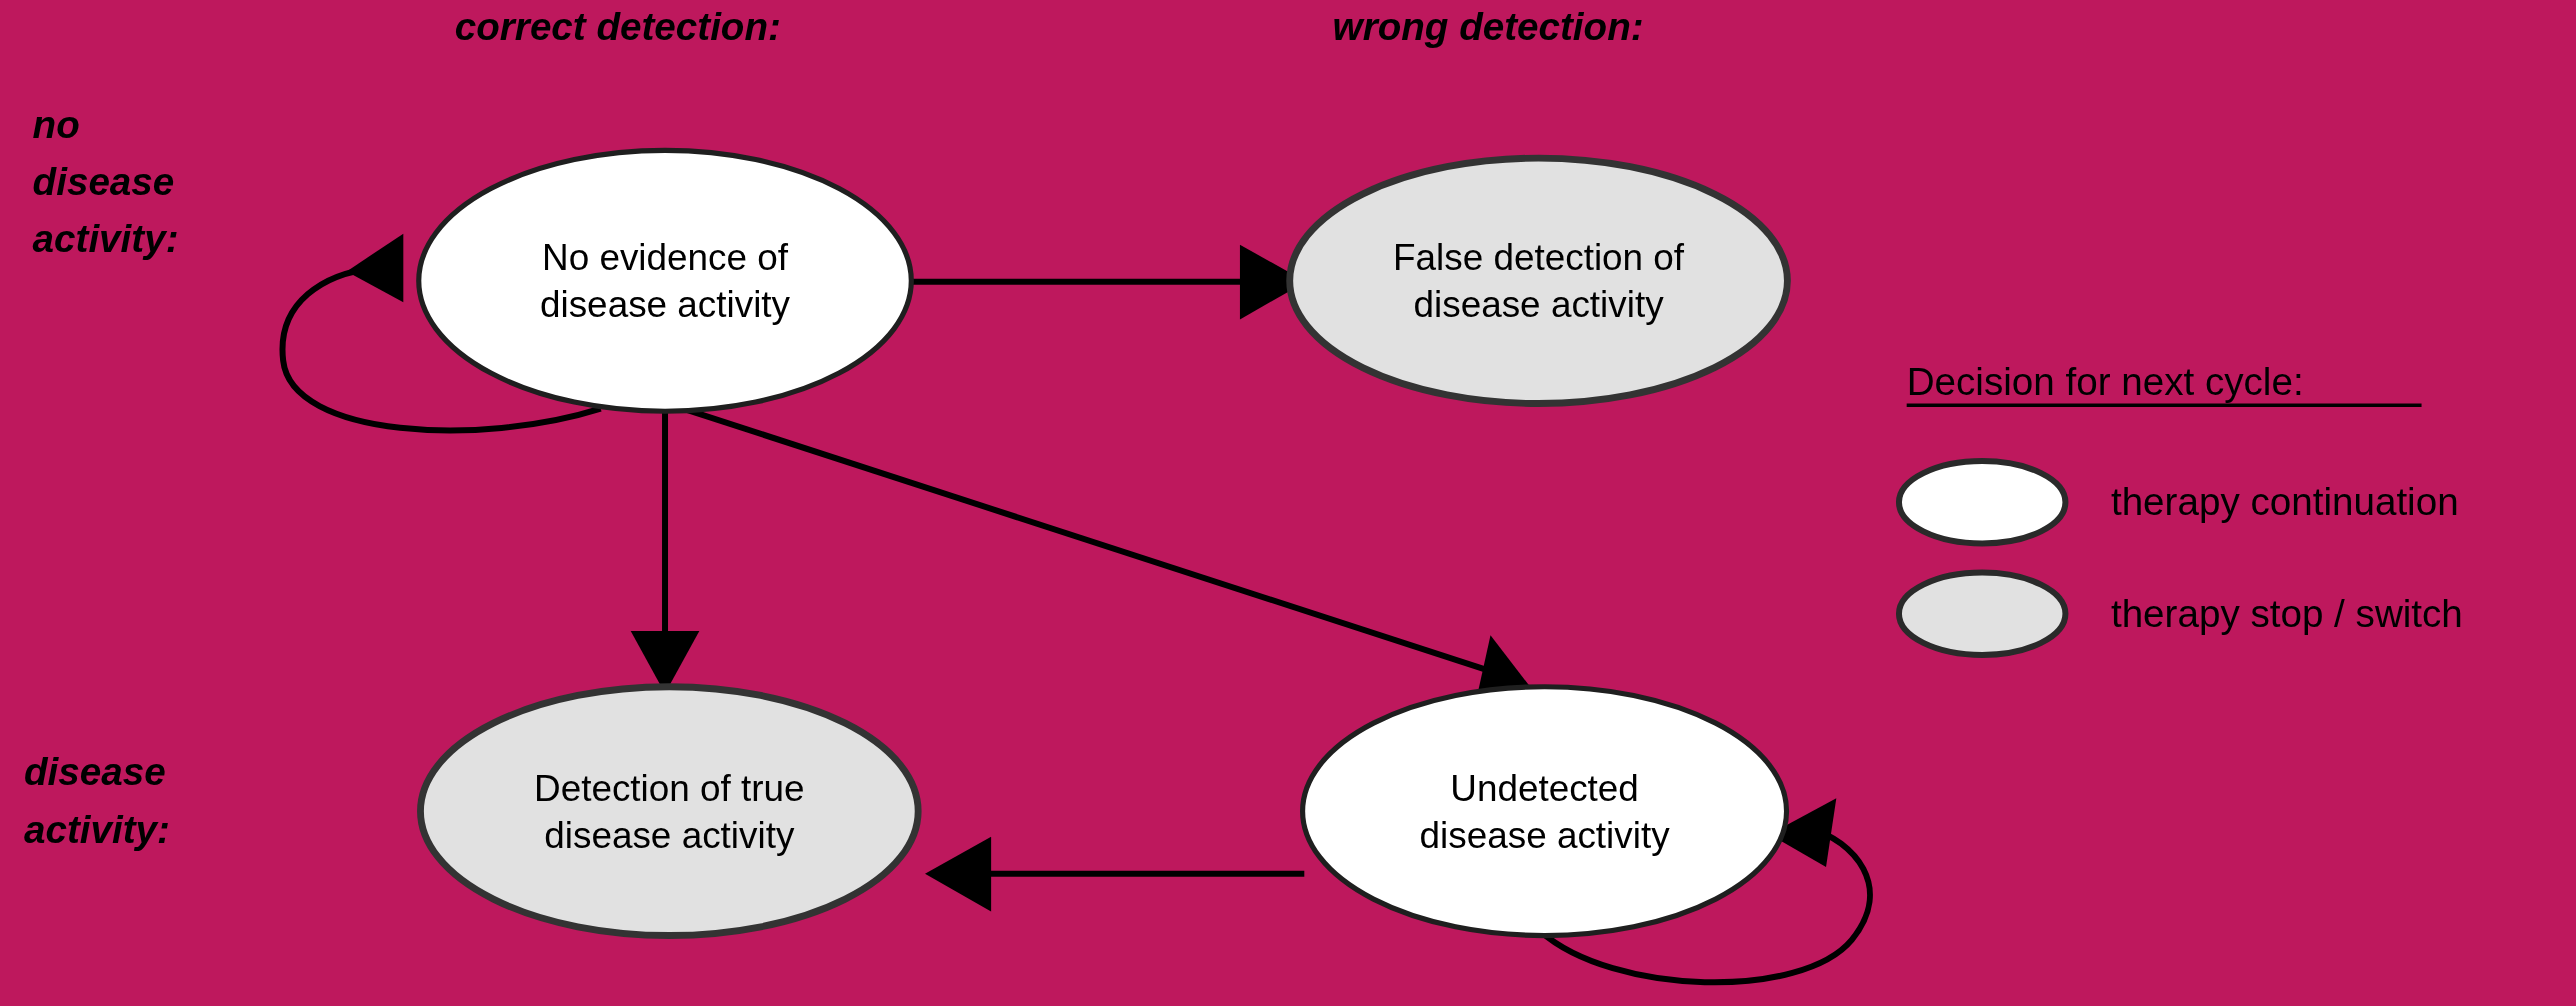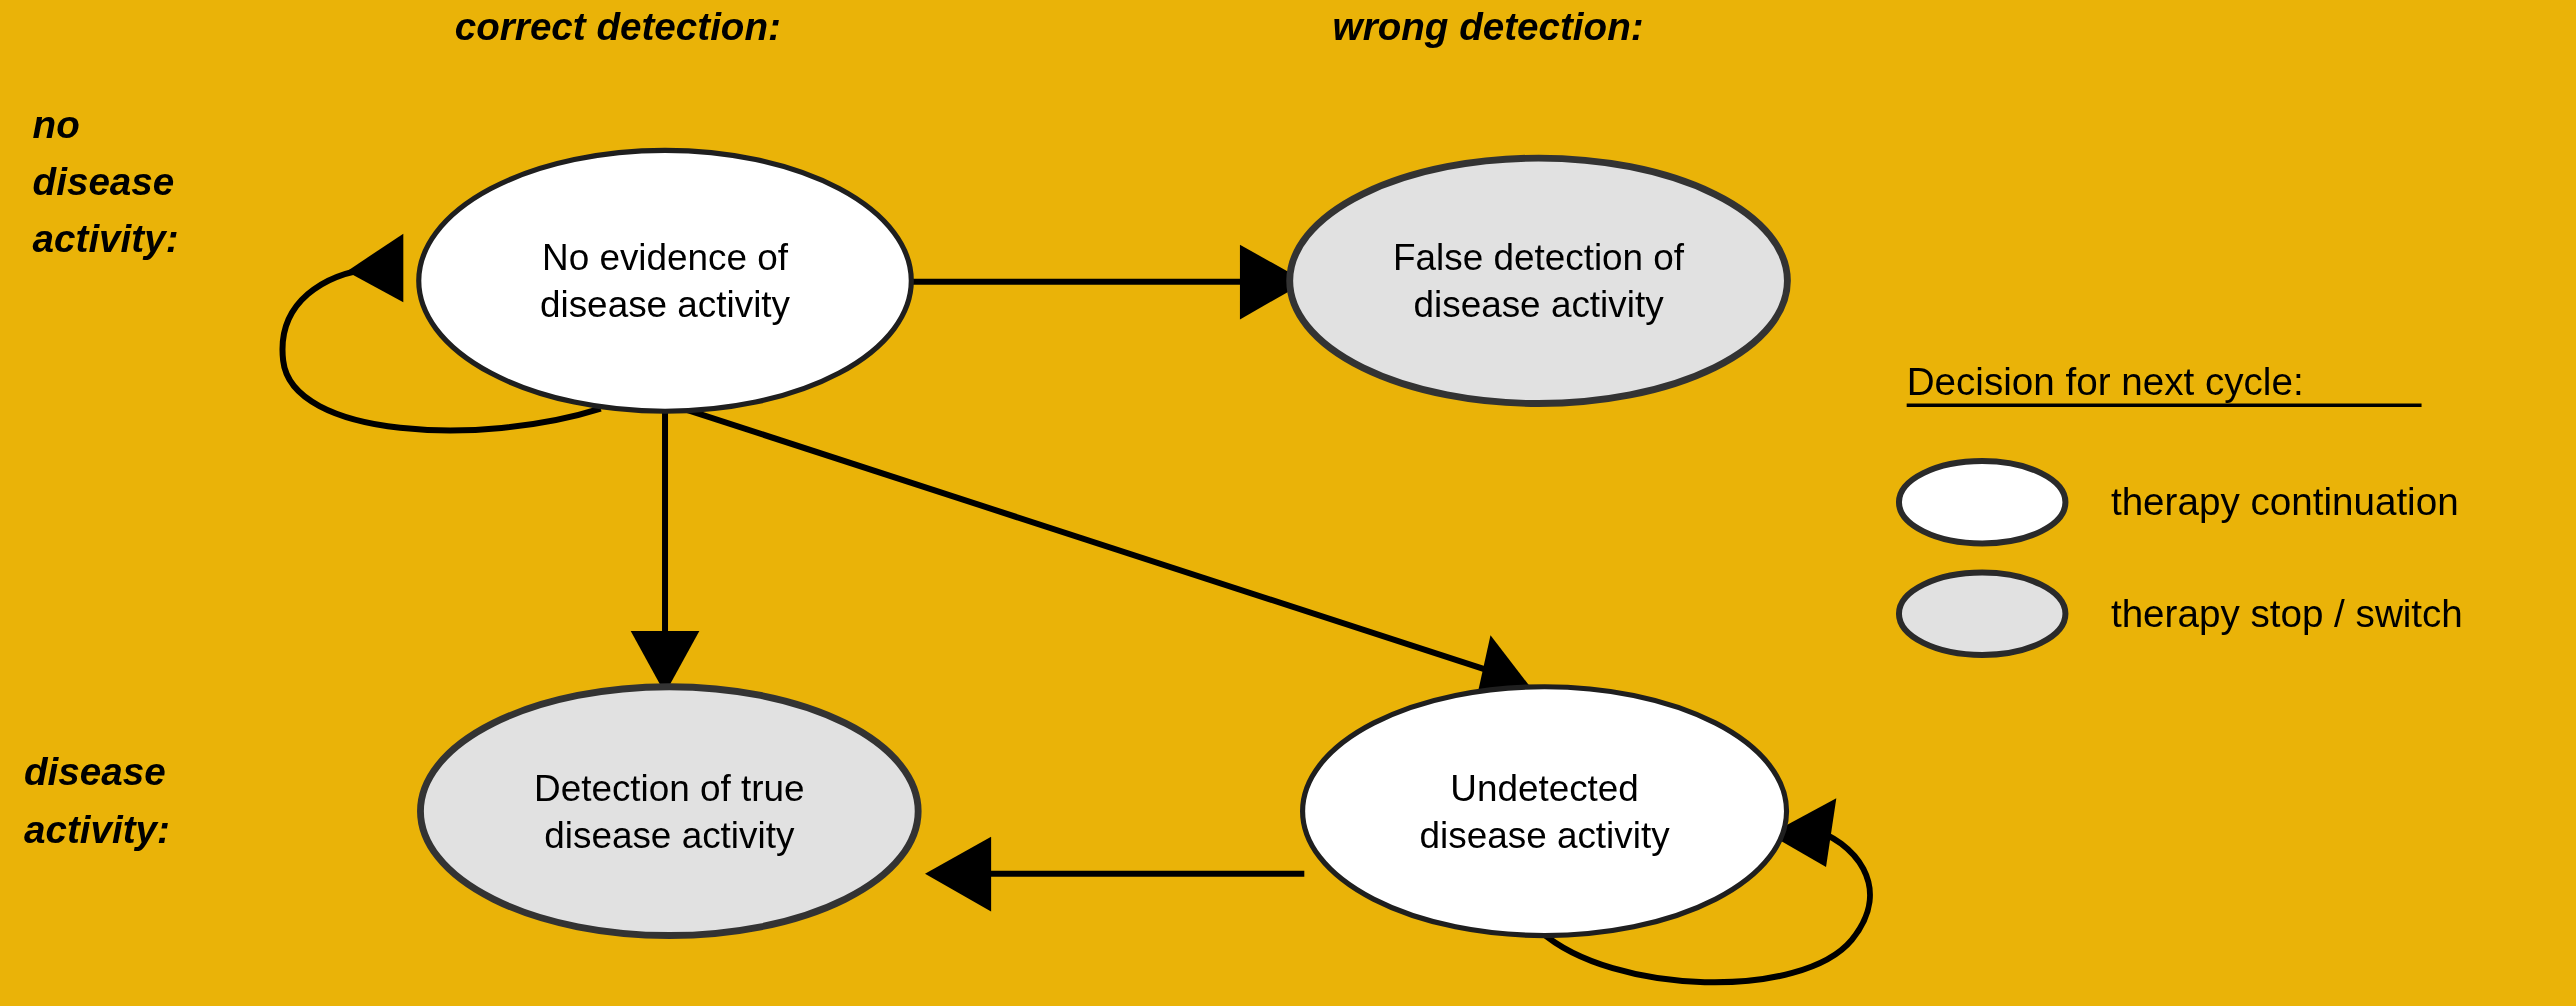--- a/index.html
+++ b/index.html
@@ -11,21 +11,21 @@
   body {
     width: 2576px;
     height: 1007px;
     overflow: hidden;
     font-family: "Liberation Sans", sans-serif;
   }
   #diagram-root {
     position: relative;
     width: 2576px;
     height: 1007px;
-    background: #eab308;
+    background: #be185d;
   }
   svg#diagram-svg {
     position: absolute;
     top: 0;
     left: 0;
     width: 2576px;
     height: 1007px;
     display: block;
   }
   .node-ellipse-white {

